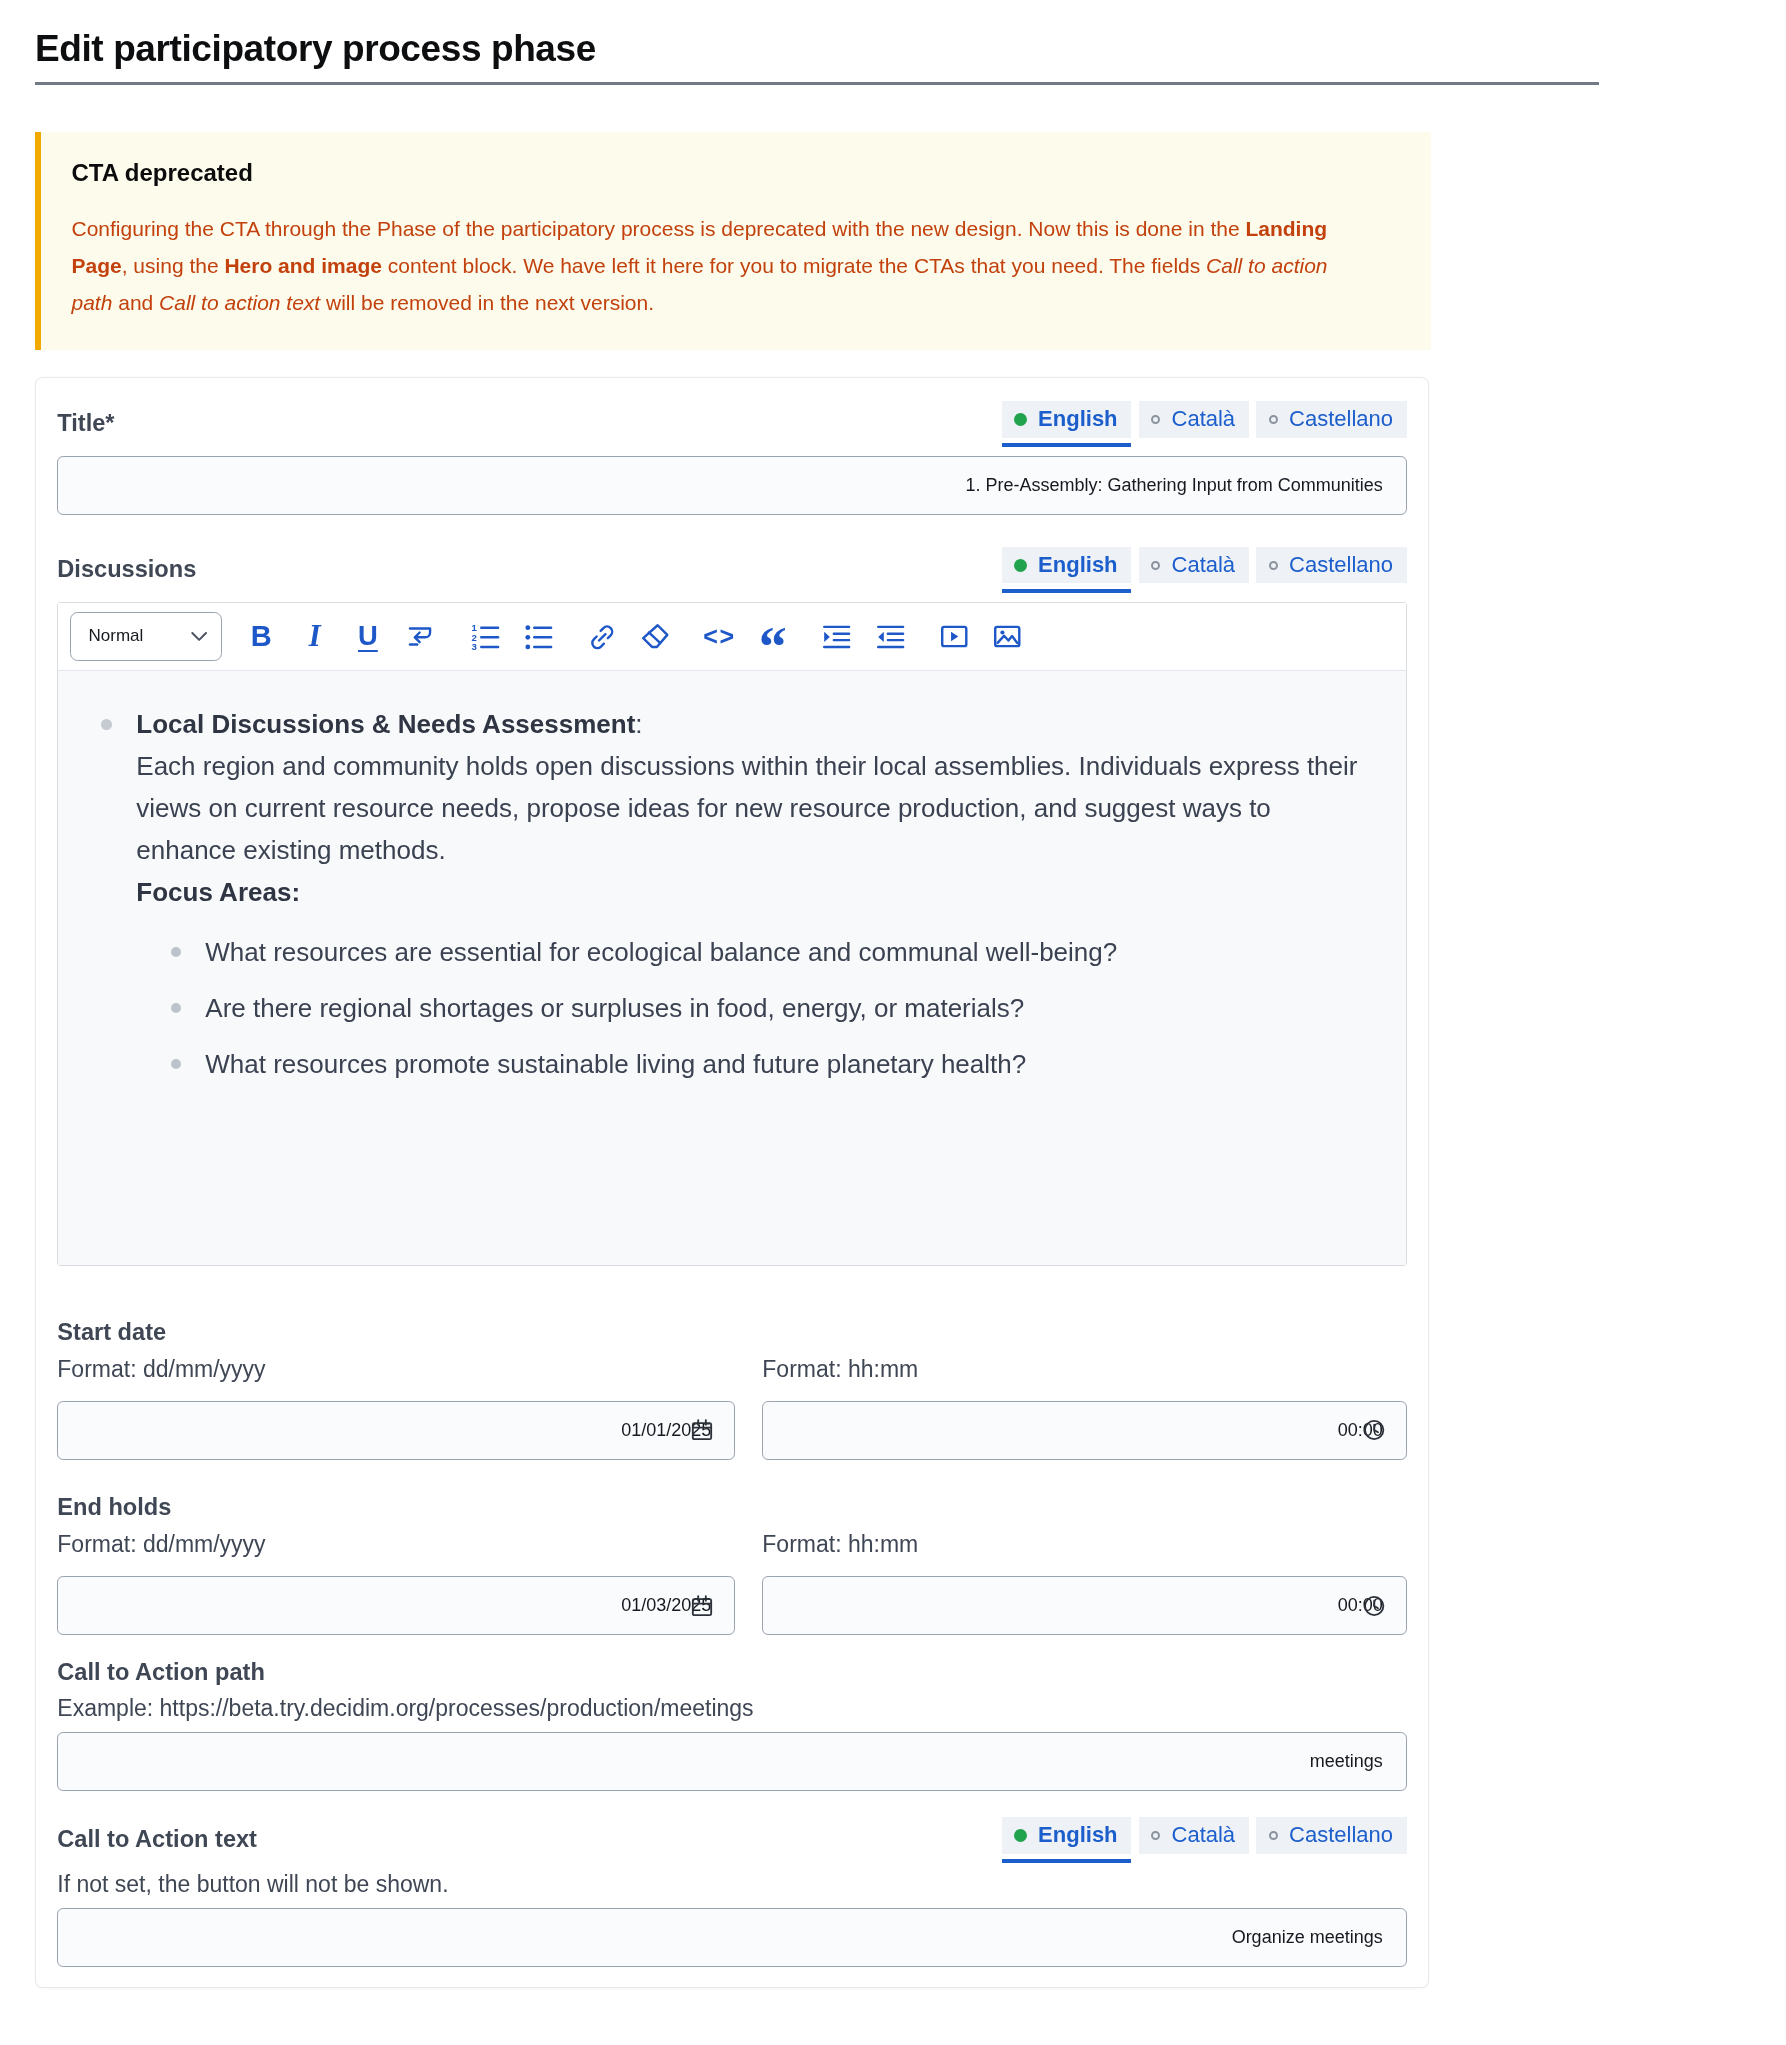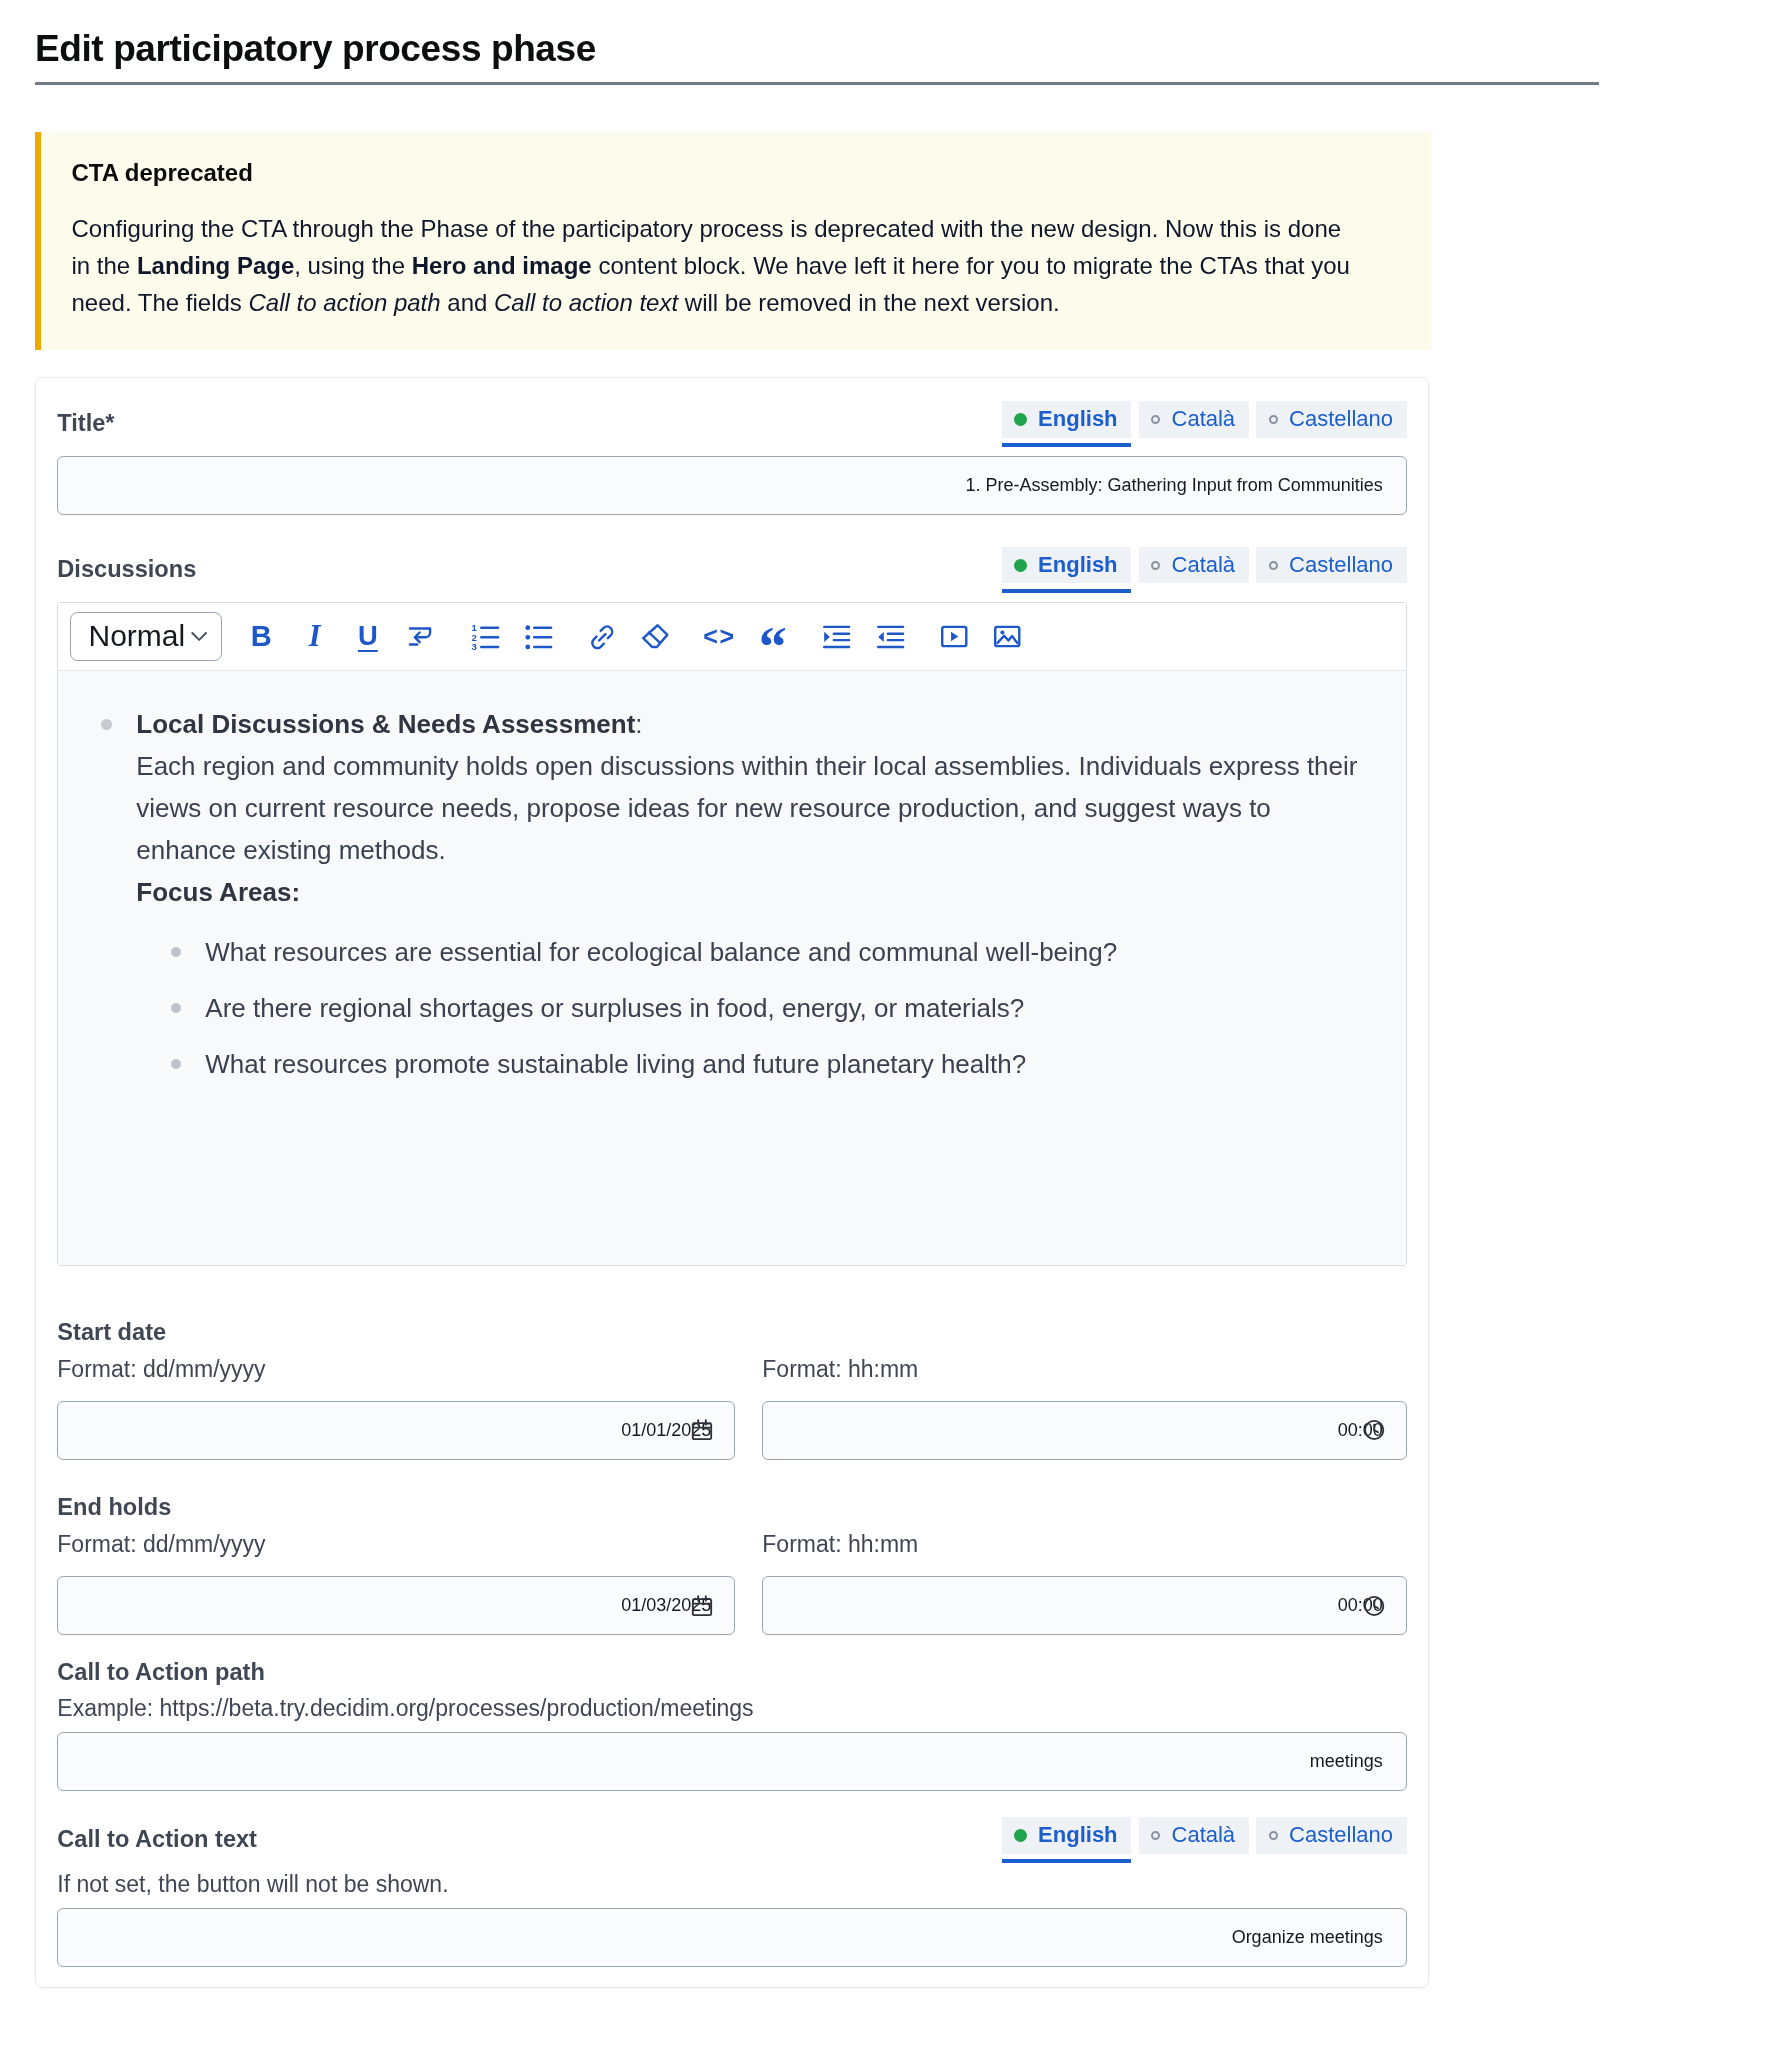--- a/index.html
+++ b/index.html
@@ -12,21 +12,21 @@
 
   .page-title { font-size:37px; font-weight:700; color:#0d0e10; margin:0; line-height:44px; letter-spacing:-0.4px; }
   .title-rule { width:1745px; height:2.3px; background:#727a86; border:0; margin:11.4px 0 0 0; }
 
   
   .warning {
     margin-top:47px; width:1396px; background:#fdfbec;
     border-left:6.9px solid #f1a900; padding:27.4px 30.5px 29px 30.5px;
   }
   .warning-title { font-size:24px; font-weight:700; color:#0c0c0c; margin:0 0 23px 0; }
-  .warning-body { font-size:24px; line-height:37px; color:#0f172a; max-width:1288px; }
+  .warning-body { font-size:21px; line-height:37px; color:#c2410c; max-width:1288px; }
   .seg-bold { font-weight:700; }
   .seg-italic { font-style:italic; }
 
   
   .card {
     margin-top:27px; width:1394px; background:#fff;
     border:1.5px solid #e5e8ec; border-radius:7.6px;
     padding:23px 21.3px 20px 21.3px;
     box-shadow:0 0.8px 2.3px rgba(20,30,40,0.04);
   }
@@ -57,21 +57,21 @@
   
   .desc-block { margin-top:32px; }
   .editor { margin-top:9.1px; border:1.5px solid #d9dde2; border-radius:3px; overflow:visible; }
   .editor-toolbar {
     display:flex; align-items:center; gap:21.3px;
     background:#fff; padding:9.1px 12.2px; border-bottom:1.5px solid #e4e7eb;
   }
   .style-select {
     display:flex; align-items:center; justify-content:space-between;
     width:152px; height:49px; border:1.5px solid #99a2af; border-radius:7.6px;
-    padding:0 13.7px 0 17px; font-size:30px; color:#16191f; cursor:pointer; background:#fff;
+    padding:0 13.7px 0 17px; font-size:17px; color:#16191f; cursor:pointer; background:#fff;
   }
   .tb-group { display:flex; align-items:center; gap:18.3px; }
   .tb-btn {
     min-width:35px; height:37px; display:flex; align-items:center; justify-content:center;
     color:#1d57c8; cursor:pointer; background:transparent; border:0; padding:0; font-family:inherit;
   }
   .glyph-b { font-size:29px; font-weight:800; }
   .glyph-i { font-family:"Liberation Serif", serif; font-style:italic; font-size:30.5px; font-weight:600; }
   .glyph-u { font-size:27.4px; font-weight:600; text-decoration:underline; text-decoration-thickness:2.3px; text-underline-offset:4.6px; }
   .glyph-code { font-size:25px; font-weight:700; letter-spacing:1.5px; }

